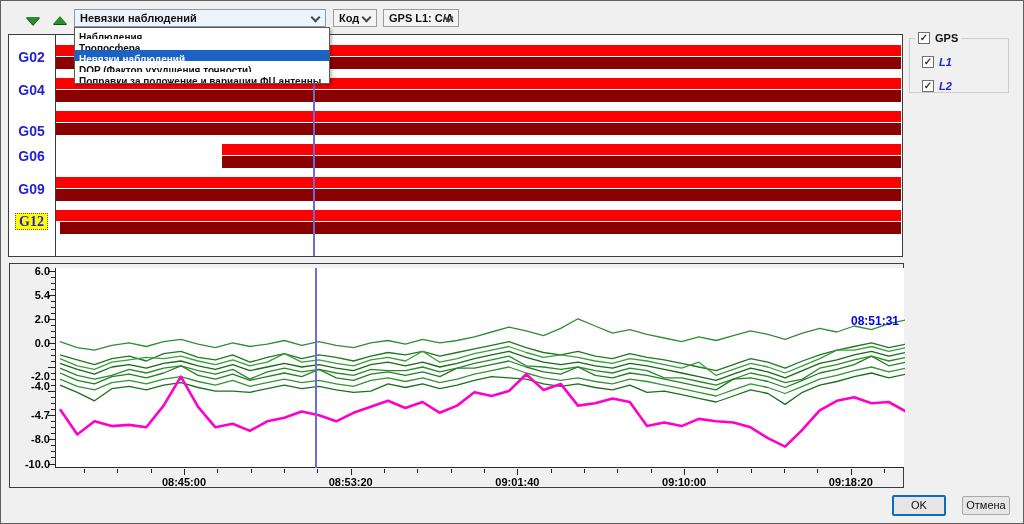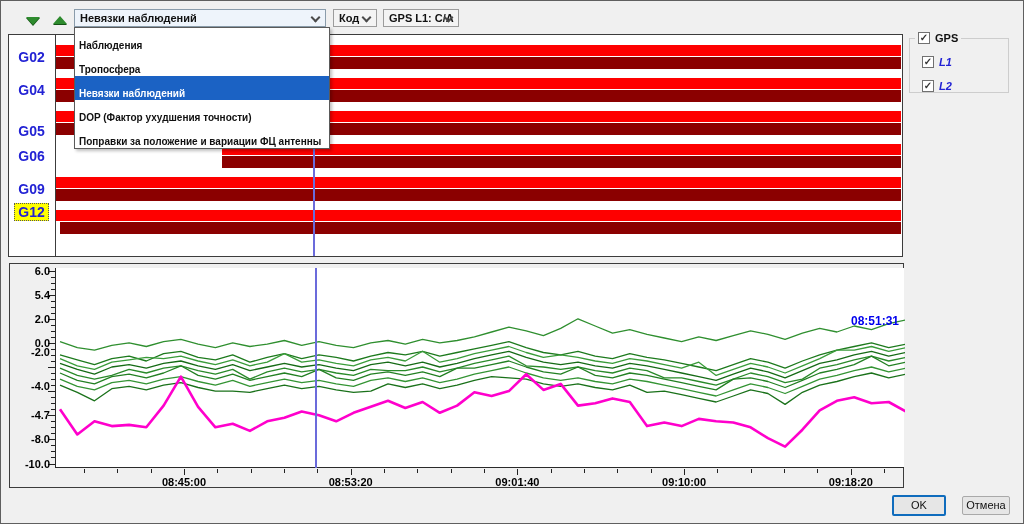--- a/index.html
+++ b/index.html
@@ -29,21 +29,21 @@
   .combo-main { left:73px; top:8px;  width:252px; background:#eef4fb; }
   .combo-kod  { left:332px; top:8px; width:44px;  background:#f4f4f4; border-color:#9c9c9c;}
   .combo-sig  { left:382px; top:8px; width:76px;  background:#f4f4f4; border-color:#9c9c9c;}
   .chev { position:absolute; right:6px; top:4px; width:7px; height:7px;
     border-right:2px solid #4a4a4a; border-bottom:2px solid #4a4a4a;
     transform: rotate(45deg); }
   
   .droplist { position:absolute; left:73px; top:26px; width:256px; z-index:40;
     background:#fff; border:1px solid #5a5a5a; box-shadow:2px 2px 3px rgba(0,0,0,.25); }
   .dropitem { height:11px; line-height:11px; font-size:10px; font-weight:bold;
-    color:#101010; padding:12px 4px; white-space:nowrap; overflow:hidden; cursor:pointer; }
+    color:#101010; padding:4px 4px; white-space:nowrap; overflow:hidden; cursor:pointer; }
   .dropitem.selected { background:#1b62c4; color:#fff; }
   
   .sat-panel { position:absolute; left:7px; top:33px; width:895px; height:223px;
     background:#fff; border:1px solid #3c3c3c; }
   .sat-divider { position:absolute; left:46px; top:0; width:1px; height:221px; background:#3c3c3c; }
   .sat-label { position:absolute; left:0; width:45px; text-align:center;
     font-size:14px; font-weight:bold; color:#2222d4; cursor:pointer; }
   .sat-label .hl { background:#ffff00; border:1px dotted #555; padding:0 3px; }
   .sat-bar { position:absolute; }
   .cursor-line { position:absolute; width:2px; background:#6b6bdb; }
@@ -108,21 +108,21 @@
       <div class="sat-bar" style="left: 47px; width: 845px; top: 55px; height: 12px; background: rgb(139, 0, 0);"></div>
       <div class="sat-label" style="top: 88px;">G05</div>
       <div class="sat-bar" style="left: 47px; width: 845px; top: 75.5px; height: 11px; background: rgb(254, 0, 0);"></div>
       <div class="sat-bar" style="left: 47px; width: 845px; top: 88px; height: 12px; background: rgb(139, 0, 0);"></div>
       <div class="sat-label" style="top: 112.5px;">G06</div>
       <div class="sat-bar" style="left: 212.62px; width: 679.38px; top: 108.5px; height: 11px; background: rgb(254, 0, 0);"></div>
       <div class="sat-bar" style="left: 212.62px; width: 679.38px; top: 121px; height: 12px; background: rgb(139, 0, 0);"></div>
       <div class="sat-label" style="top: 145.5px;">G09</div>
       <div class="sat-bar" style="left: 47px; width: 845px; top: 141.5px; height: 11px; background: rgb(254, 0, 0);"></div>
       <div class="sat-bar" style="left: 47px; width: 845px; top: 154px; height: 12px; background: rgb(139, 0, 0);"></div>
-      <div class="sat-label" style="top: 169px;"><span class="hl">G12</span></div>
+      <div class="sat-label" style="top: 179px; font-family: Liberation Serif, serif;"><span class="hl">G12</span></div>
       <div class="sat-bar" style="left: 47px; width: 845px; top: 174.5px; height: 11px; background: rgb(254, 0, 0);"></div>
       <div class="sat-bar" style="left: 51.225px; width: 840.775px; top: 187px; height: 12px; background: rgb(139, 0, 0);"></div>
     </div>
   <div class="cursor-line" style="left:304px; top:1px; height:220px;"></div>
 </div>
 
 <div class="droplist" id="droplist">
     <div class="dropitem">Наблюдения</div>
     <div class="dropitem">Тропосфера</div>
     <div class="dropitem selected">Невязки наблюдений</div>
@@ -175,21 +175,21 @@
     <div class="ylab" style="top: 48.75px;">2.0</div>
     <div class="ytick" style="left: 41px; top: 60.7812px; width: 4px; height: 1px;"></div>
     <div class="ytick" style="left: 41px; top: 66.8125px; width: 4px; height: 1px;"></div>
     <div class="ytick" style="left: 41px; top: 72.8438px; width: 4px; height: 1px;"></div>
     <div class="ytick" style="left: 38px; top: 78.875px; width: 7px; height: 1px;"></div>
     <div class="ylab" style="top: 72.875px;">0.0</div>
     <div class="ytick" style="left: 41px; top: 84.9062px; width: 4px; height: 1px;"></div>
     <div class="ytick" style="left: 41px; top: 90.9375px; width: 4px; height: 1px;"></div>
     <div class="ytick" style="left: 41px; top: 96.9688px; width: 4px; height: 1px;"></div>
     <div class="ytick" style="left: 38px; top: 103px; width: 7px; height: 1px;"></div>
-    <div class="ylab" style="top: 82px;">-2.0</div>
+    <div class="ylab" style="top: 106px;">-2.0</div>
     <div class="ytick" style="left: 41px; top: 109.031px; width: 4px; height: 1px;"></div>
     <div class="ytick" style="left: 41px; top: 115.062px; width: 4px; height: 1px;"></div>
     <div class="ytick" style="left: 41px; top: 121.094px; width: 4px; height: 1px;"></div>
     <div class="ytick" style="left: 38px; top: 127.125px; width: 7px; height: 1px;"></div>
     <div class="ylab" style="top: 116px;">-4.0</div>
     <div class="ytick" style="left: 41px; top: 133.156px; width: 4px; height: 1px;"></div>
     <div class="ytick" style="left: 41px; top: 139.188px; width: 4px; height: 1px;"></div>
     <div class="ytick" style="left: 41px; top: 145.219px; width: 4px; height: 1px;"></div>
     <div class="ytick" style="left: 38px; top: 151.25px; width: 7px; height: 1px;"></div>
     <div class="ylab" style="top: 145.25px;">-4.7</div>

